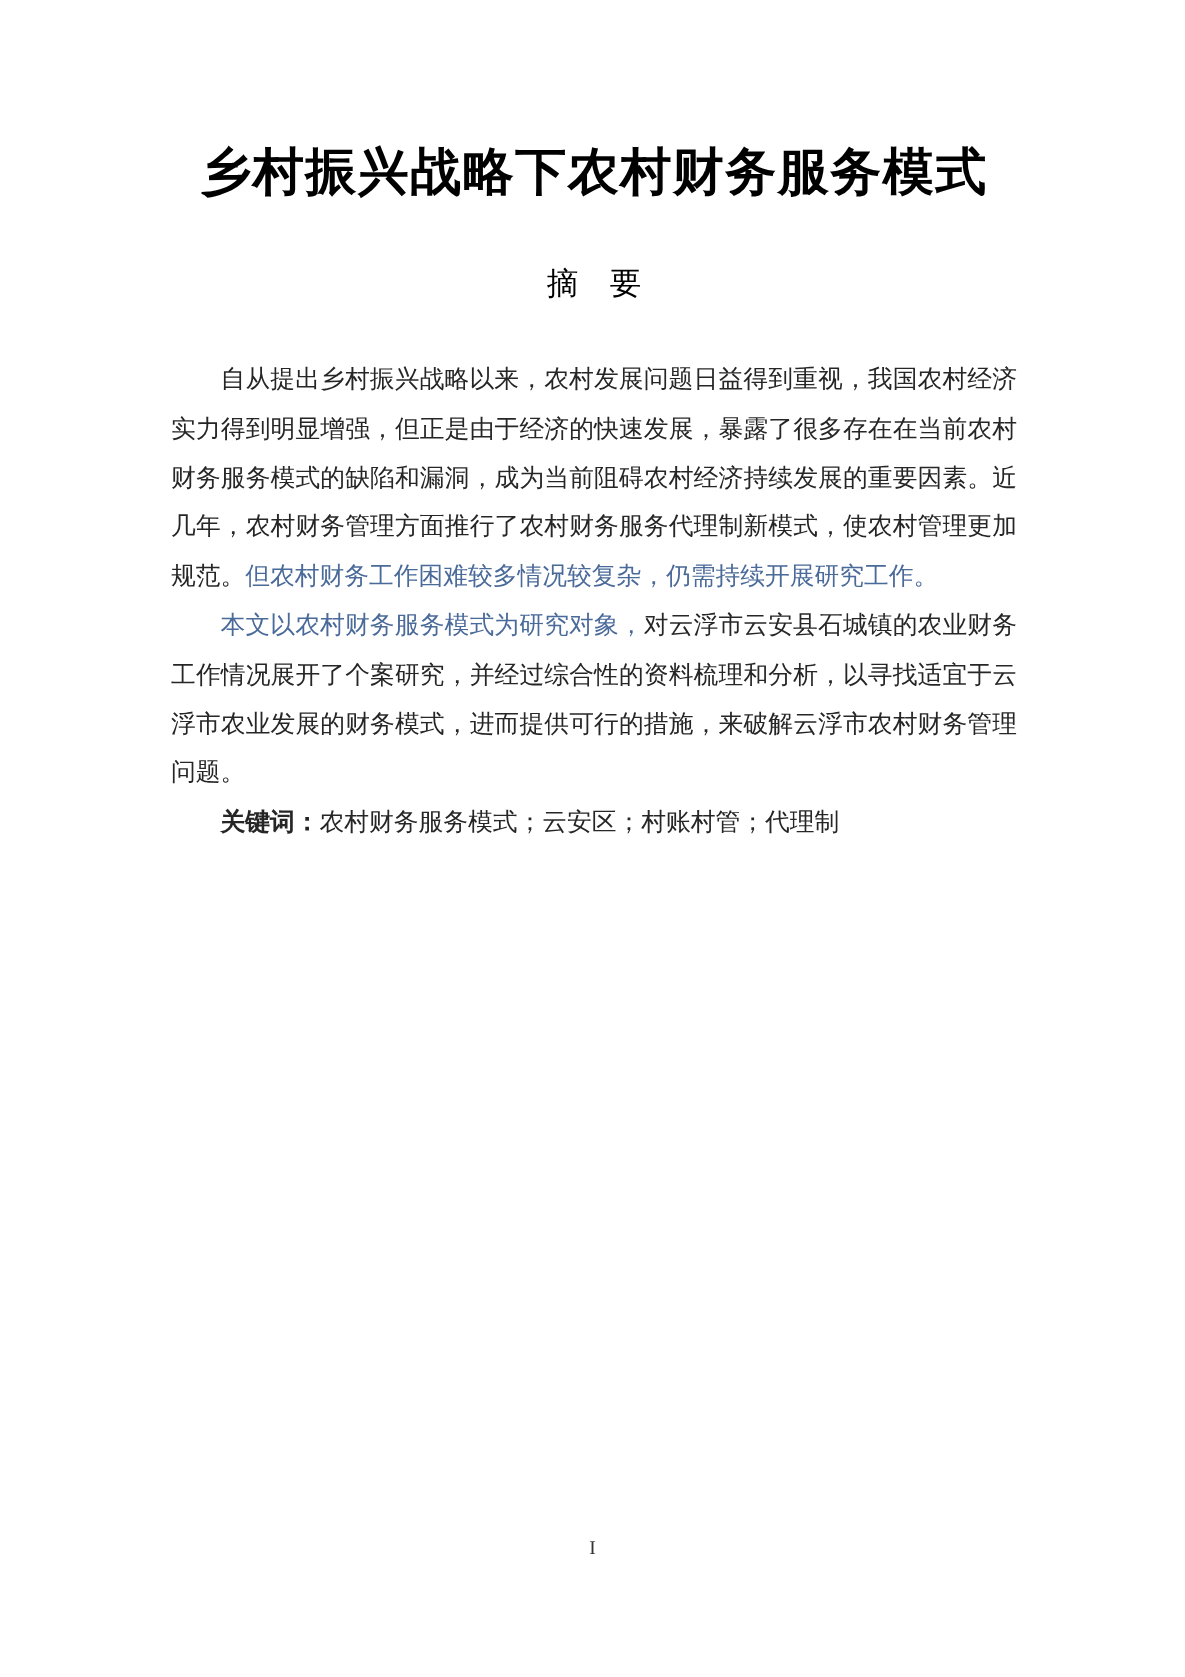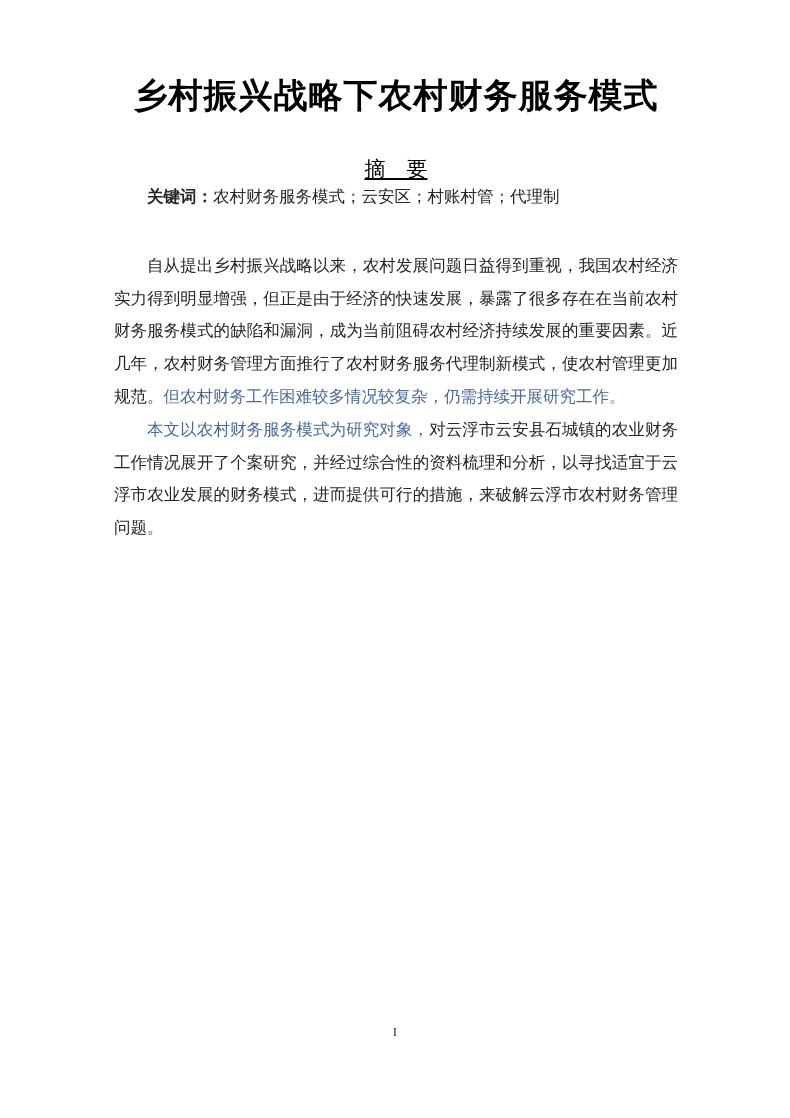--- a/index.html
+++ b/index.html
@@ -13,40 +13,39 @@
     position: relative;
     width: 790px;
     height: 1118px;
     background: #ffffff;
     overflow: hidden;
     font-family: "Liberation Serif", "DejaVu Serif", serif;
     color: var(--body-color, #262626);
   }
 
   .content {
-    padding: 72px 112px 0 114px;
+    padding: 92px 112px 0 114px;
   }
 
   .doc-title {
     text-align: center;
     font-family: "Liberation Sans", "DejaVu Sans", sans-serif;
     font-weight: bold;
     font-size: 34px;
     line-height: 47px;
     letter-spacing: 1px;
     color: var(--title-color, #000000);
   }
 
   .abstract-heading {
     margin-top: 38px;
     text-align: center;
     font-size: 21px;
     line-height: 24px;
     color: var(--title-color, #000000);
-    text-decoration: underline;
   }
 
   .body-text {
     margin-top: 36px;
     font-size: 16.5px;
     line-height: 32.8px;
     text-align: justify;
   }
 
   .body-para {
@@ -80,28 +79,28 @@
 
 <div class="page">
   <div class="content">
 
     <h1 class="doc-title">
       <div>乡村振兴战略下农村财务服务模式</div>
     </h1>
 
     <div class="abstract-heading">摘　要</div>
 
+    <div class="body-text">
+
+    <p class="body-para"><span>自从提出乡村振兴战略以来，农村发展问题日益得到重视，我国农村经济实力得到明显增强，但正是由于经济的快速发展，暴露了很多存在在当前农村财务服务模式的缺陷和漏洞，成为当前阻碍农村经济持续发展的重要因素。近几年，农村财务管理方面推行了农村财务服务代理制新模式，使农村管理更加规范。</span><span class="hl">但农村财务工作困难较多情况较复杂，仍需持续开展研究工作。</span></p>
+        <p class="body-para"><span class="hl">本文以农村财务服务模式为研究对象，</span><span>对云浮市云安县石城镇的农业财务工作情况展开了个案研究，并经过综合性的资料梳理和分析，以寻找适宜于云浮市农业发展的财务模式，进而提供可行的措施，来破解云浮市农村财务管理问题。</span></p>
+      </div>
+
     <div class="body-text keywords-block" style="margin-top:0;">
       <p class="keywords-line">
         <span class="keywords-label">关键词：</span><span>农村财务服务模式；云安区；村账村管；代理制</span>
       </p>
     </div>
-
-    <div class="body-text">
-
-    <p class="body-para"><span>自从提出乡村振兴战略以来，农村发展问题日益得到重视，我国农村经济实力得到明显增强，但正是由于经济的快速发展，暴露了很多存在在当前农村财务服务模式的缺陷和漏洞，成为当前阻碍农村经济持续发展的重要因素。近几年，农村财务管理方面推行了农村财务服务代理制新模式，使农村管理更加规范。</span><span class="hl">但农村财务工作困难较多情况较复杂，仍需持续开展研究工作。</span></p>
-        <p class="body-para"><span class="hl">本文以农村财务服务模式为研究对象，</span><span>对云浮市云安县石城镇的农业财务工作情况展开了个案研究，并经过综合性的资料梳理和分析，以寻找适宜于云浮市农业发展的财务模式，进而提供可行的措施，来破解云浮市农村财务管理问题。</span></p>
-      </div>
 
   </div>
 
   <div class="page-number">I</div>
 </div>
 
 </body></html>

